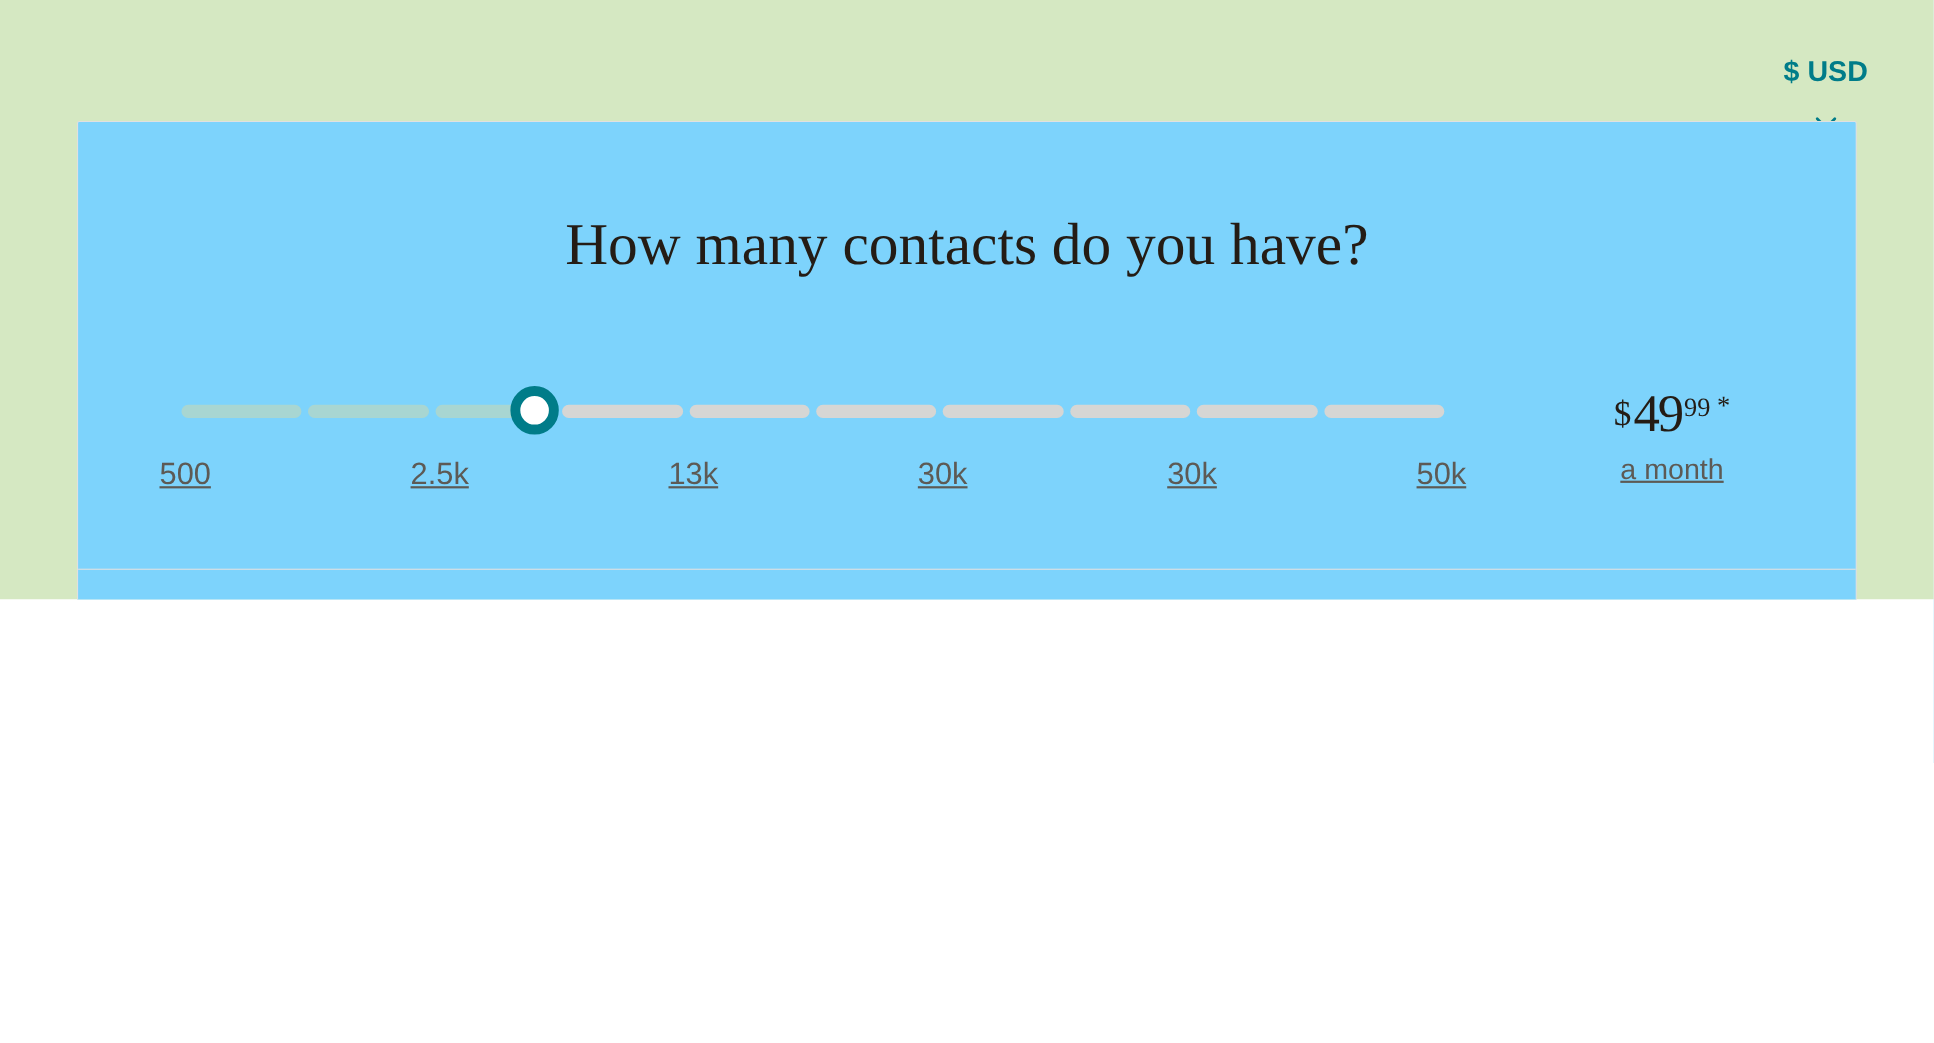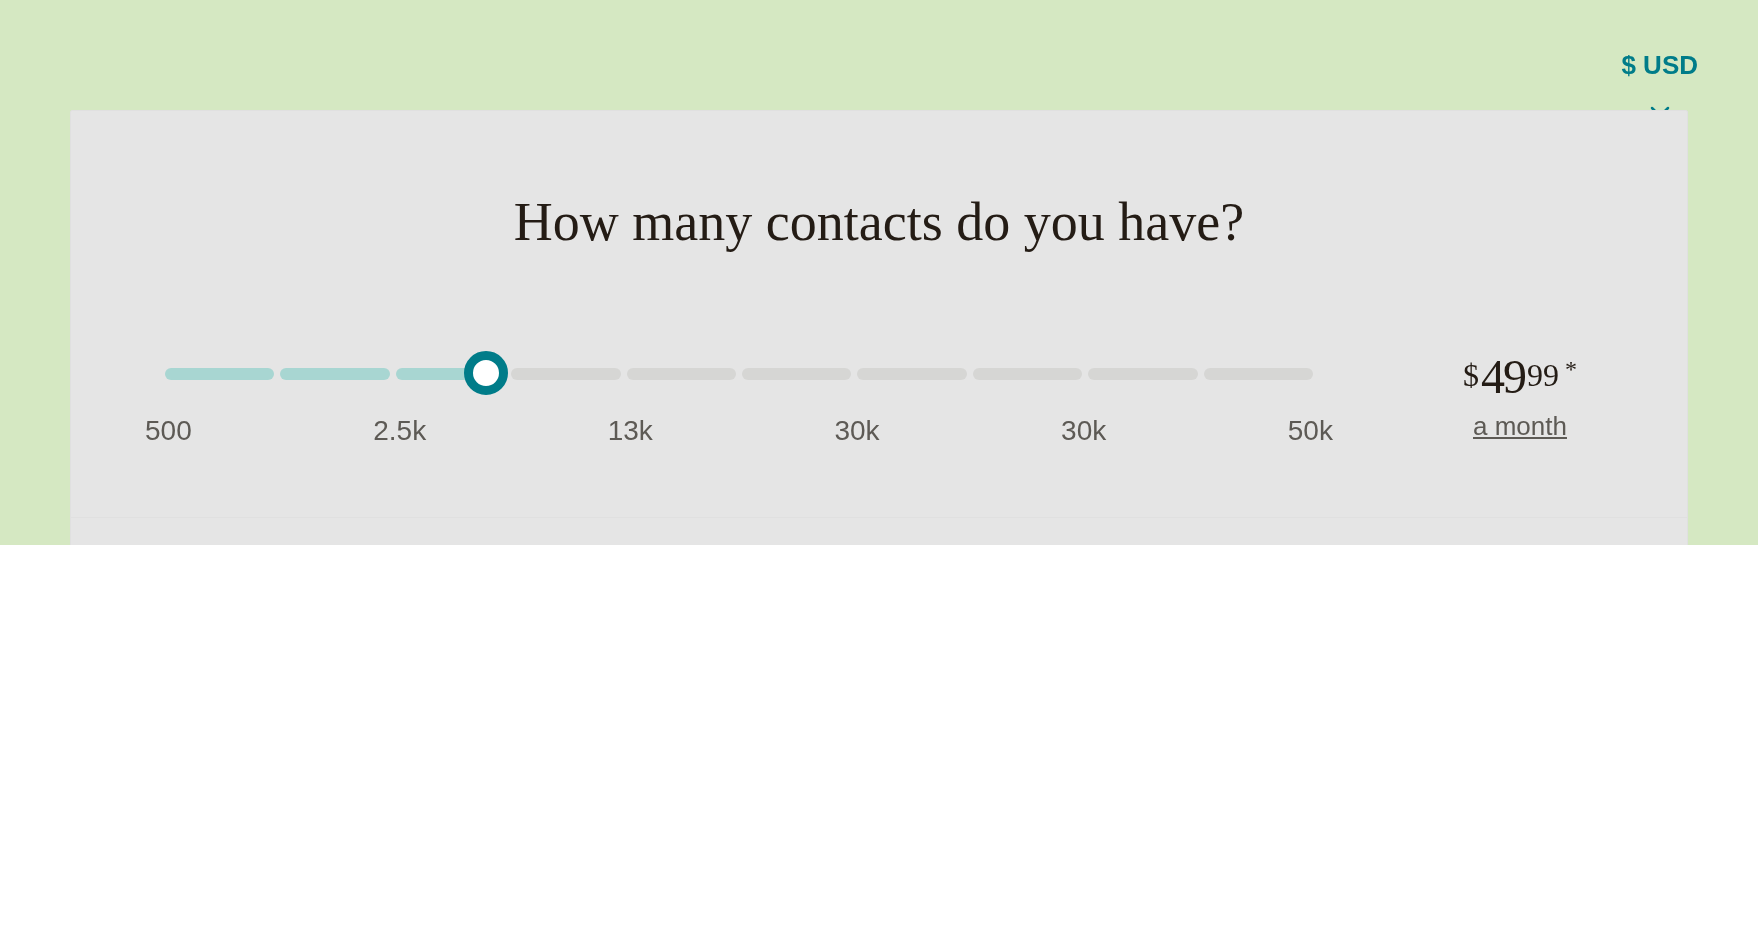--- a/index.html
+++ b/index.html
@@ -31,21 +31,21 @@
     }
     .currency-selector svg {
       width: 20px;
       height: 12px;
     }
     .card {
       position: absolute;
       top: 110px;
       left: 70px;
       right: 70px;
-      background: #e5e5e5;
+      background: #7dd3fc;
       border: 1px solid #e0e0e0;
       border-radius: 2px;
     }
     .card-upper {
       padding: 80px 72px 70px 72px;
     }
     .heading {
       font-family: Georgia, "Times New Roman", serif;
       font-size: 54px;
       font-weight: 400;
@@ -96,20 +96,21 @@
       cursor: grab;
     }
     .slider-labels {
       display: flex;
       justify-content: space-between;
       margin-top: 18px;
       font-size: 28px;
       color: #5d5a55;
       font-weight: 500;
       padding: 0 2px;
+      text-decoration: underline;
     }
     .price-area {
       text-align: center;
       min-width: 190px;
       padding-top: 0;
     }
     .price-line {
       font-family: Georgia, "Times New Roman", serif;
       color: #241c15;
       display: flex;
@@ -121,21 +122,21 @@
       font-size: 32px;
       margin-top: 6px;
       margin-right: 2px;
     }
     .price-whole {
       font-size: 48px;
       font-weight: 400;
       letter-spacing: -2px;
     }
     .price-cents {
-      font-size: 32px;
+      font-size: 24px;
       margin-top: 6px;
       margin-left: 2px;
     }
     .price-asterisk {
       font-size: 24px;
       margin-top: 4px;
       margin-left: 6px;
     }
     .price-period {
       font-size: 26px;

